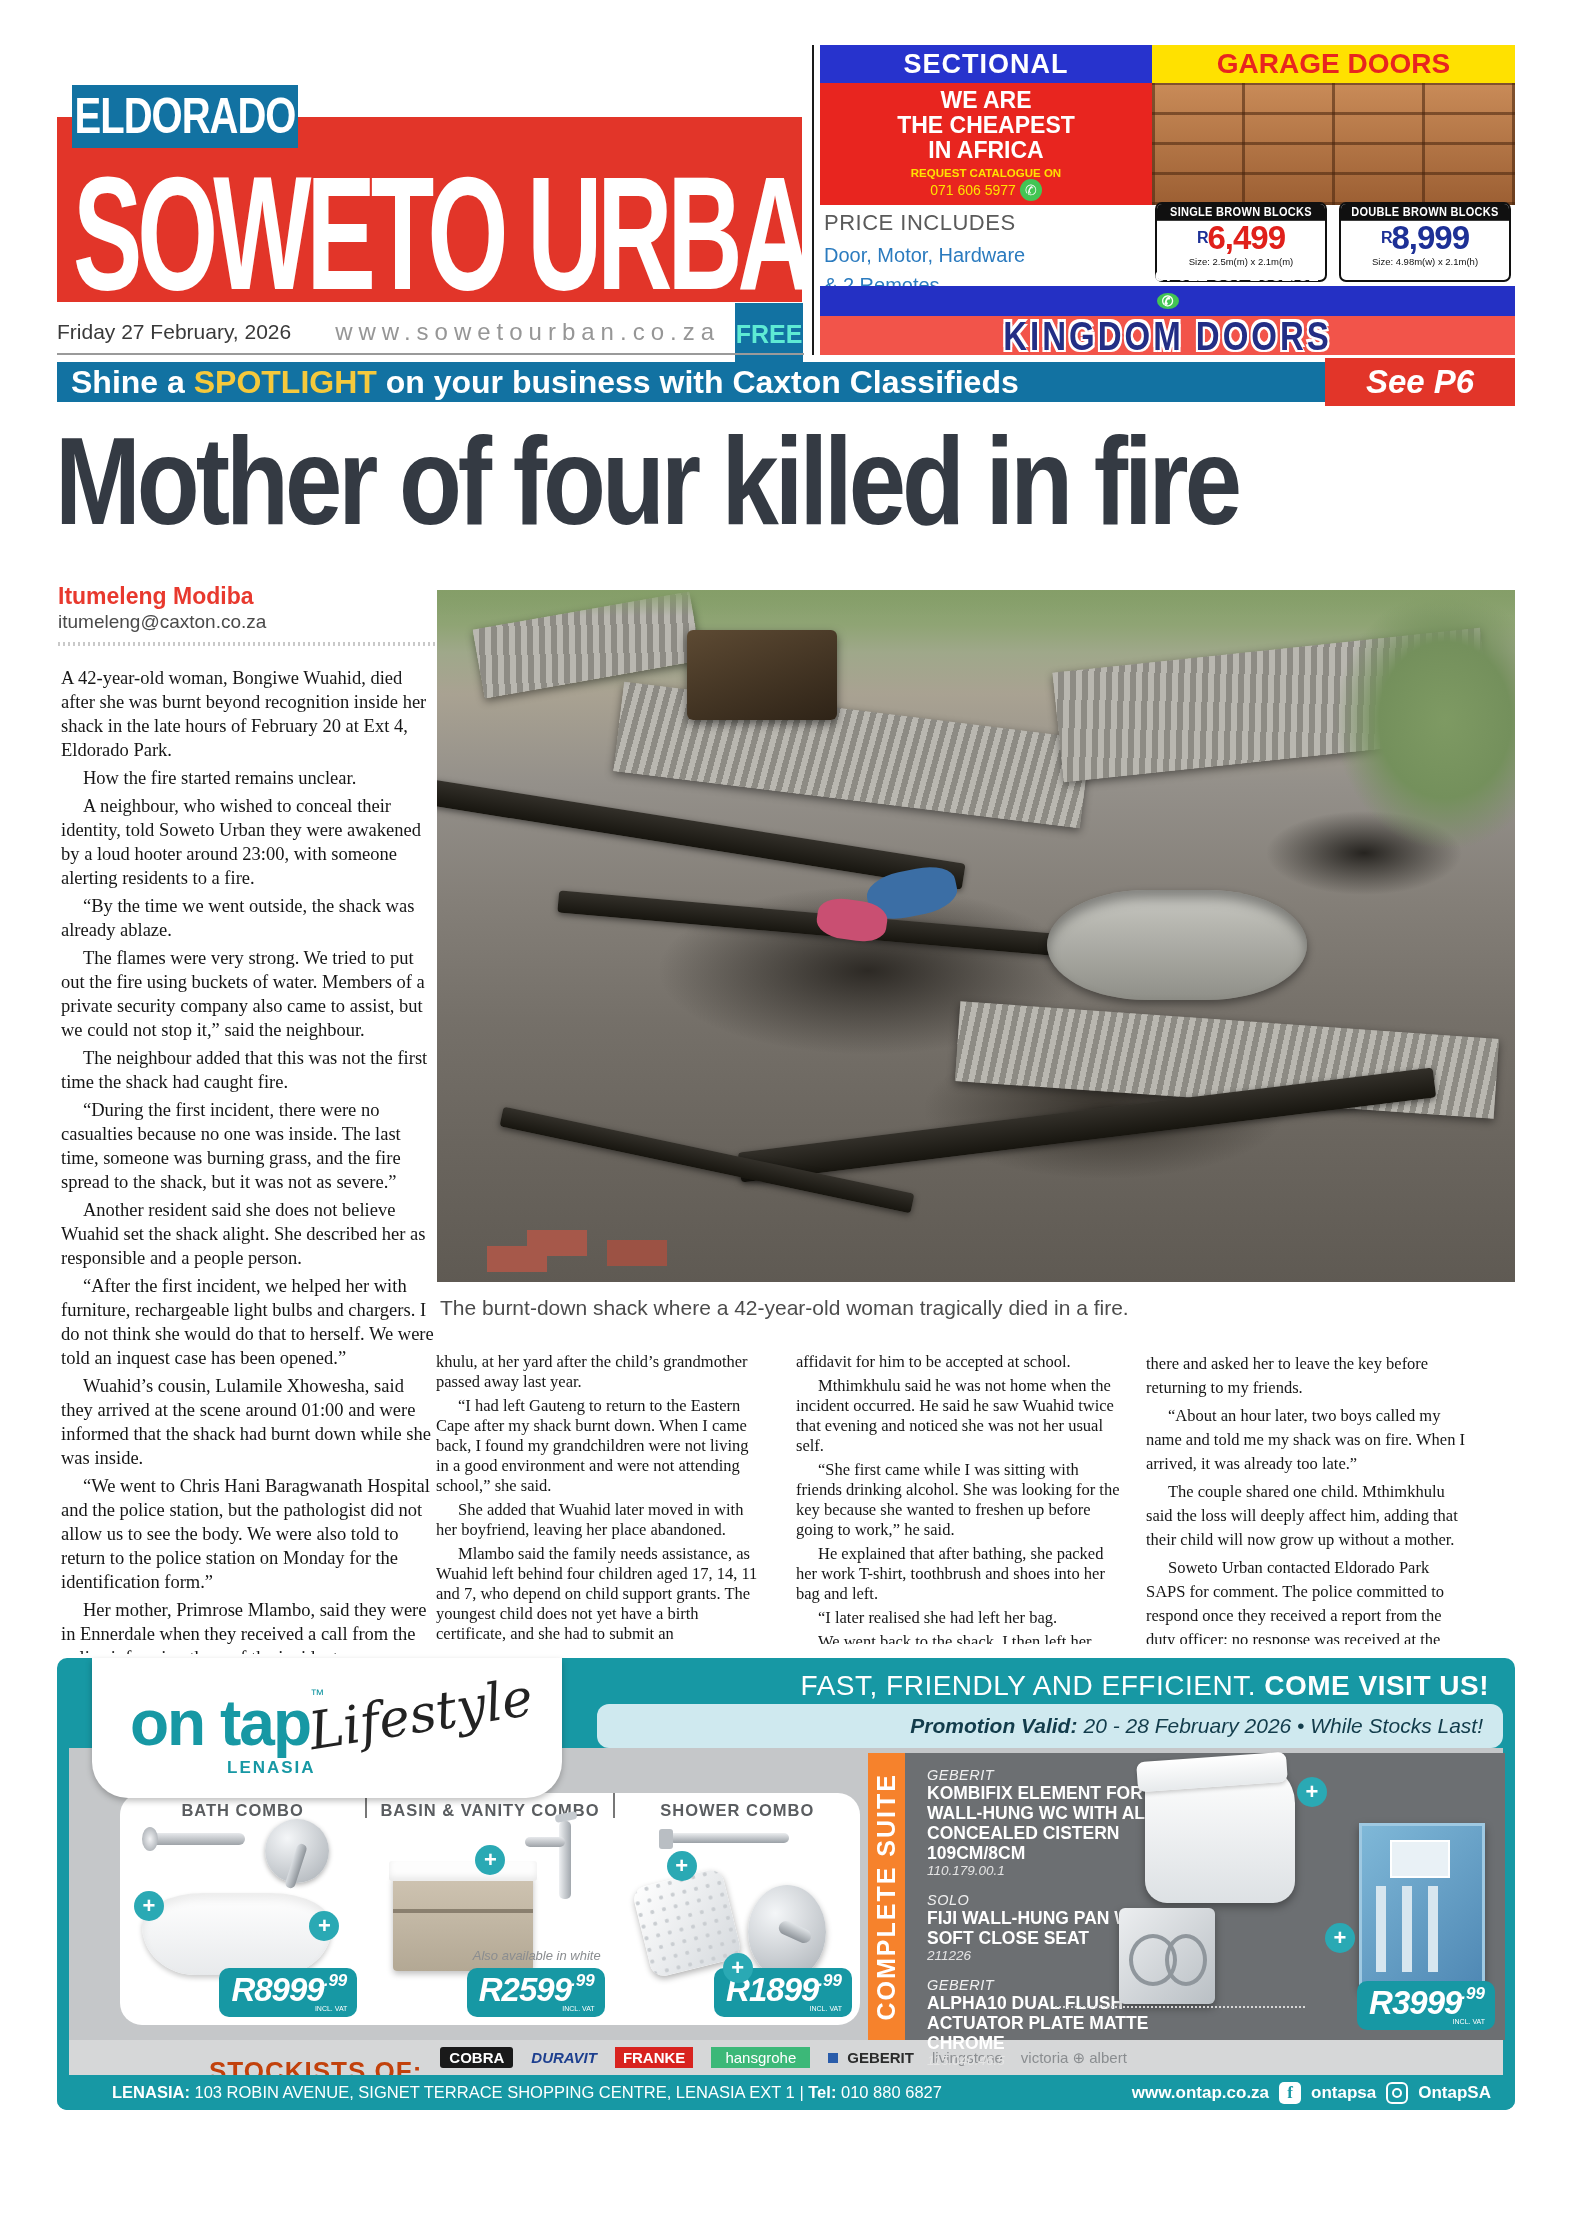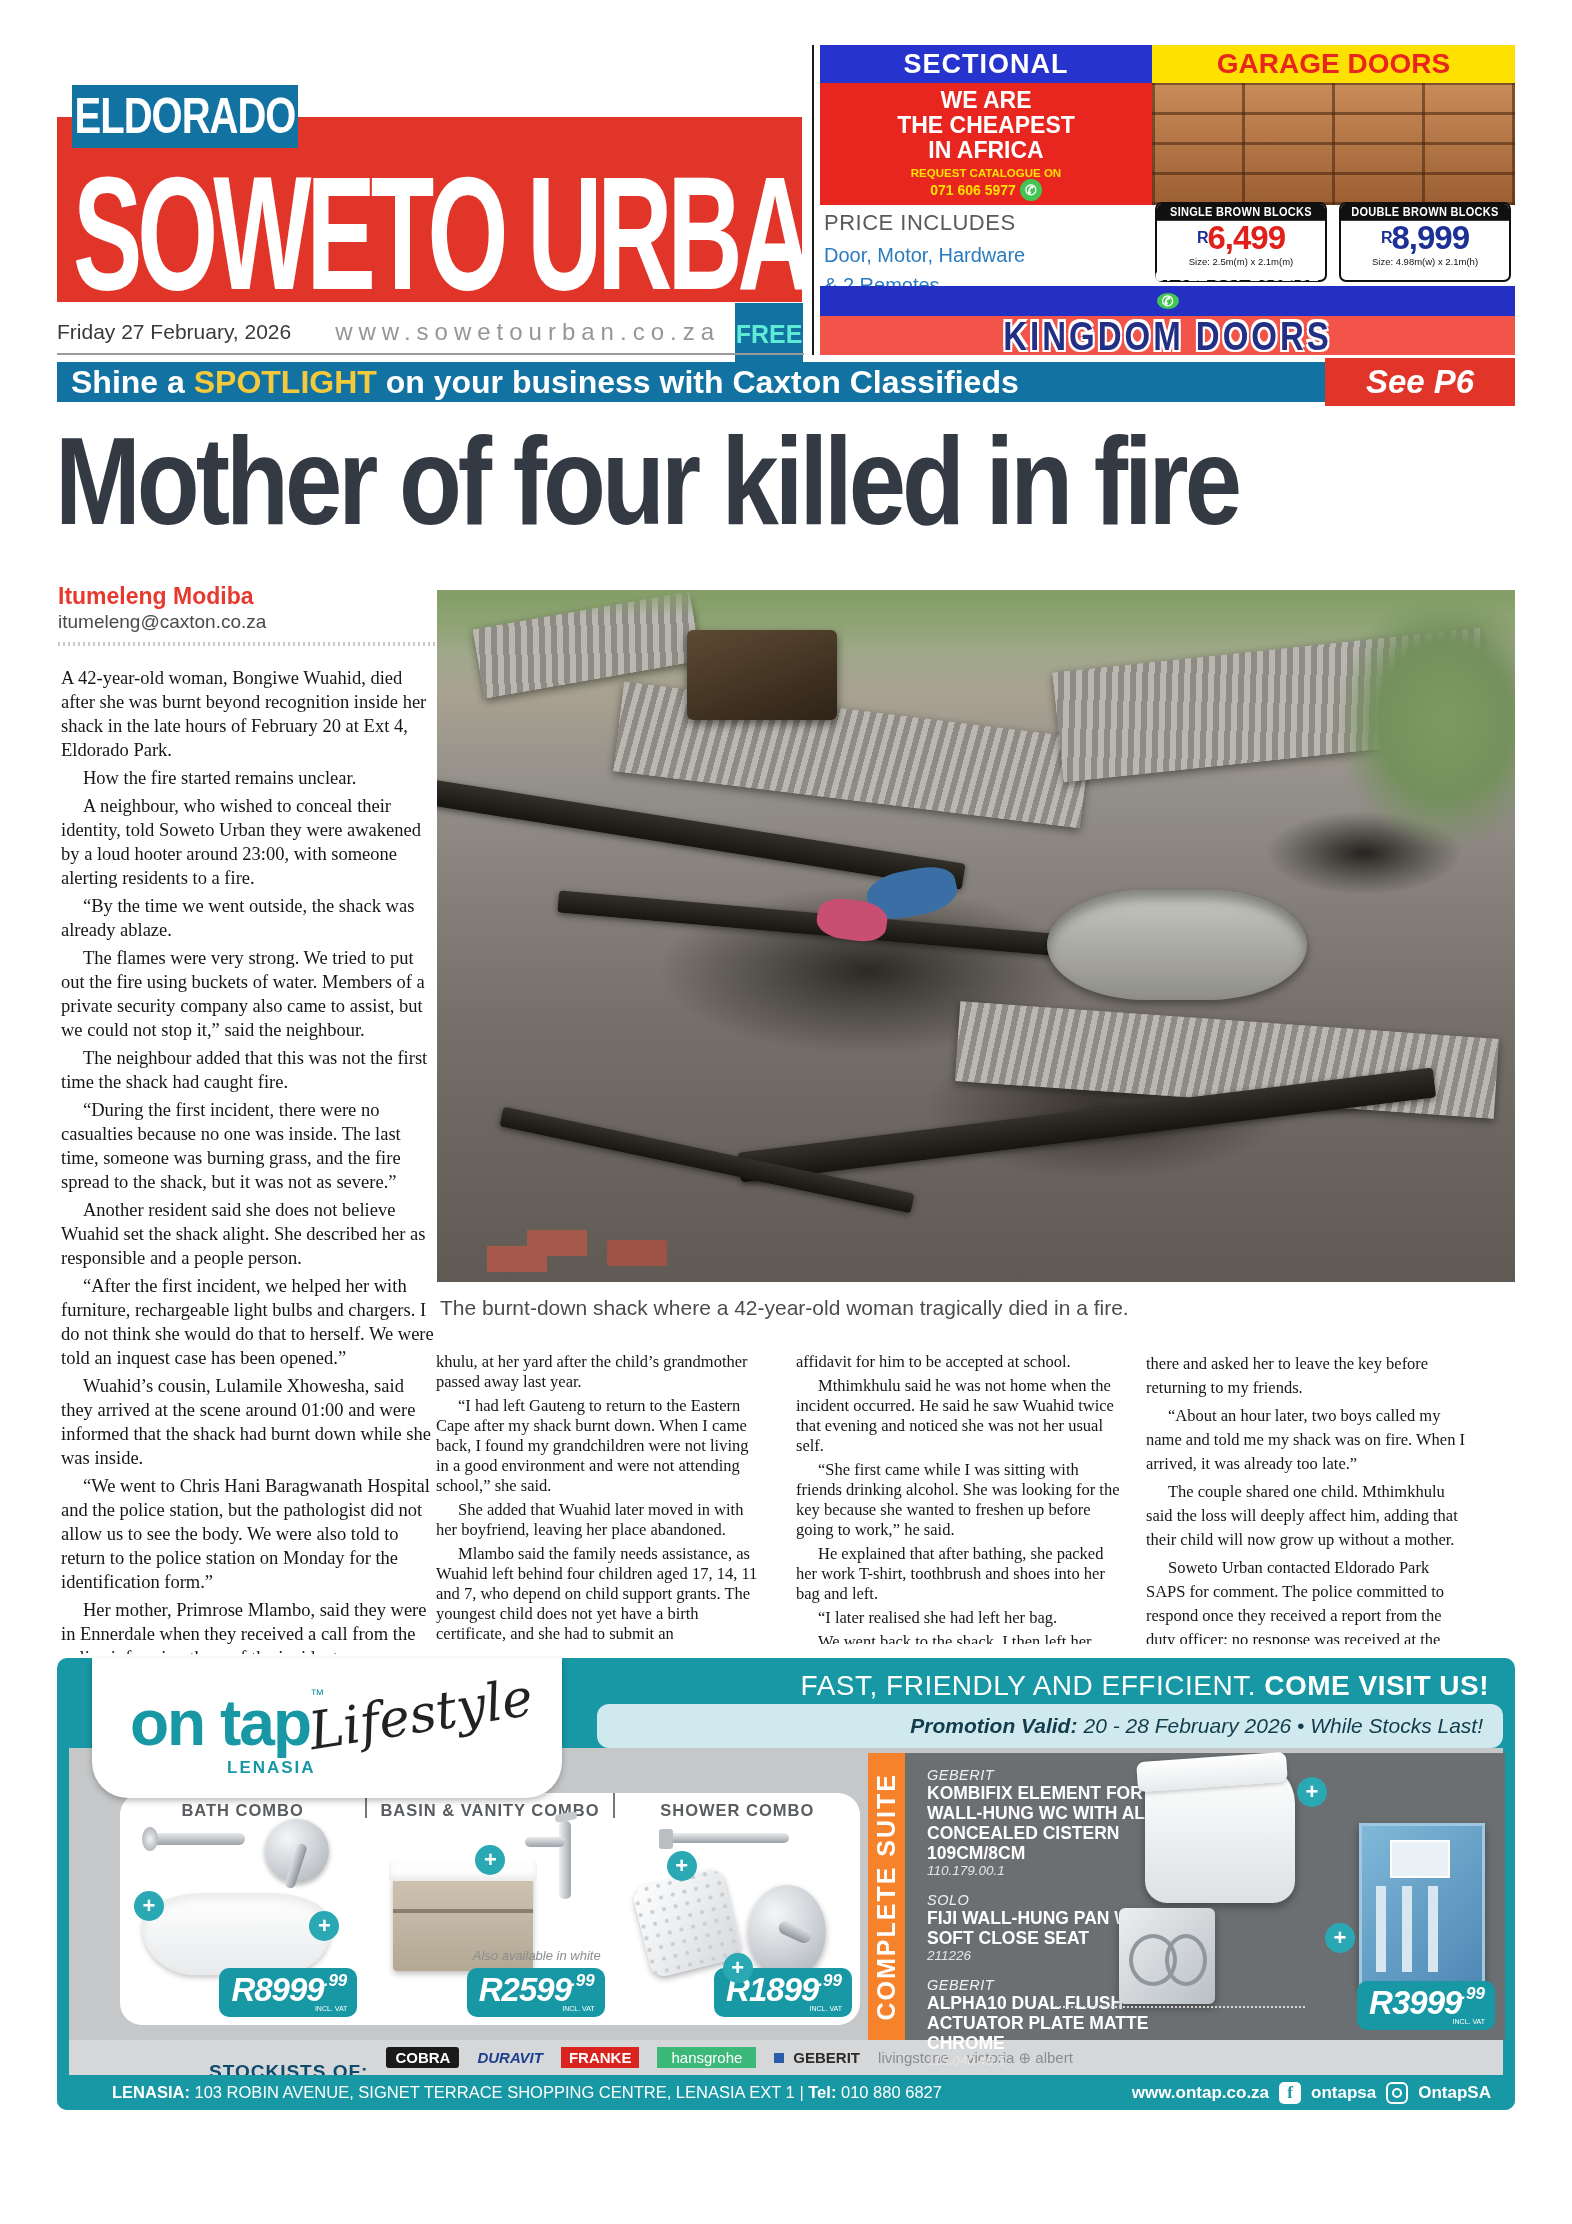--- a/index.html
+++ b/index.html
@@ -26,21 +26,21 @@
 
   
   #garage-ad{left:820px;top:45px;width:695px;height:310px;background:#fff;font-family:"Liberation Sans",sans-serif;}
   .ga-row1{position:absolute;top:0;height:38px;display:flex;align-items:center;justify-content:center;}
   #ga-sectional{left:0;width:332px;background:#2733cd;color:#fff;font-weight:800;font-size:27px;letter-spacing:1px;}
   #ga-doors{left:332px;width:363px;background:#ffe100;color:#e8251f;font-weight:800;font-size:28px;
       letter-spacing:0;transform-origin:center;}
   #ga-red{left:0;top:38px;width:332px;height:122px;background:#e8251f;color:#fff;text-align:center;padding-top:5px;box-sizing:border-box;}
   #ga-red .big{font-weight:800;font-size:23px;line-height:25px;}
   #ga-red .ylw1{color:#ffe100;font-weight:700;font-size:11.5px;margin-top:4px;}
-  #ga-red .ylw2{color:#ffe100;font-weight:700;font-size:14px;}
+  #ga-red .ylw2{color:#ffe100;font-weight:400;font-size:14px;}
   #ga-door-img{left:332px;top:38px;width:363px;height:122px;background-color:#b97a4c;
       background-image:
         repeating-linear-gradient(0deg, rgba(70,35,12,.55) 0 3px, rgba(255,255,255,0) 3px 30px),
         repeating-linear-gradient(90deg, rgba(70,35,12,.55) 0 3px, rgba(255,255,255,0) 3px 90px),
         linear-gradient(180deg,#c98b58,#9c5f33);}
   #ga-includes{left:4px;top:165px;width:310px;}
   #ga-includes .inc-h{color:#5a5a5a;font-size:22px;letter-spacing:.5px;margin-bottom:8px;}
   #ga-includes .inc-b{color:#2b7bbf;font-size:20px;margin-bottom:7px;}
   .price-box{position:absolute;top:157px;width:172px;height:80px;border:2px solid #101010;
       border-radius:7px;background:#fff;overflow:hidden;text-align:center;box-sizing:border-box;}
@@ -174,21 +174,21 @@
       background:linear-gradient(135deg,#7fb8d8,#4f88b4);border:3px solid #9fc9e2;box-shadow:0 4px 8px rgba(0,0,0,.35);}
   .frame::before{content:"";position:absolute;left:28px;top:14px;width:56px;height:34px;background:#e9f1f6;border:2px solid #fff;}
   .frame::after{content:"";position:absolute;left:14px;top:60px;width:10px;height:86px;background:#d7e6ef;box-shadow:26px 0 0 #d7e6ef,52px 0 0 #d7e6ef;}
   .plate{position:absolute;right:290px;top:155px;width:96px;height:96px;
       background:linear-gradient(135deg,#eceef0,#b9bfc4);border-radius:6px;box-shadow:0 4px 8px rgba(0,0,0,.35);}
   .plate::before{content:"";position:absolute;left:10px;top:26px;width:40px;height:44px;border-radius:50%;border:4px solid #8f969c;}
   .plate::after{content:"";position:absolute;right:8px;top:26px;width:34px;height:44px;border-radius:50%;border:4px solid #8f969c;}
 
   #ot-stockists{position:absolute;left:12px;top:382px;right:12px;height:35px;background:#d6d7d8;
       display:flex;align-items:center;gap:18px;padding-left:140px;}
-  #ot-stockists .lbl{font-weight:800;font-size:19px;color:#0c4a6e;letter-spacing:1px;margin-top:28px;}
+  #ot-stockists .lbl{font-weight:800;font-size:26px;color:#c2410c;letter-spacing:1px;margin-top:28px;}
   .logo-chip{font-size:15px;font-weight:700;display:inline-flex;align-items:center;gap:5px;}
   .chip-cobra{background:#1a1a1a;color:#fff;padding:2px 9px;border-radius:3px;}
   .chip-duravit{color:#1d3f8f;font-style:italic;}
   .chip-franke{background:#d8231f;color:#fff;padding:2px 8px;}
   .chip-hans{background:#3cb878;color:#fff;padding:2px 14px;font-weight:400;}
   .chip-geberit{color:#2b2b2b;}
   .chip-geberit::before{content:"";display:inline-block;width:10px;height:10px;background:#2a5caa;margin-right:4px;}
   .chip-living{color:#8a8d90;font-weight:400;}
   .chip-va{color:#8a8d90;font-weight:400;}
 

